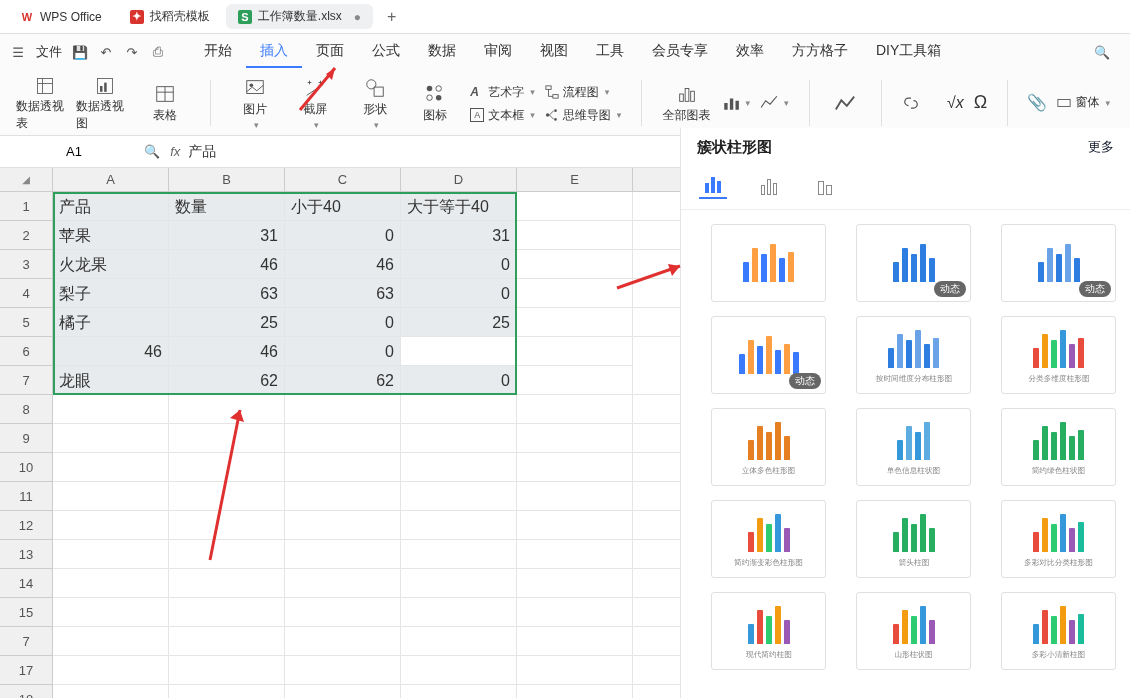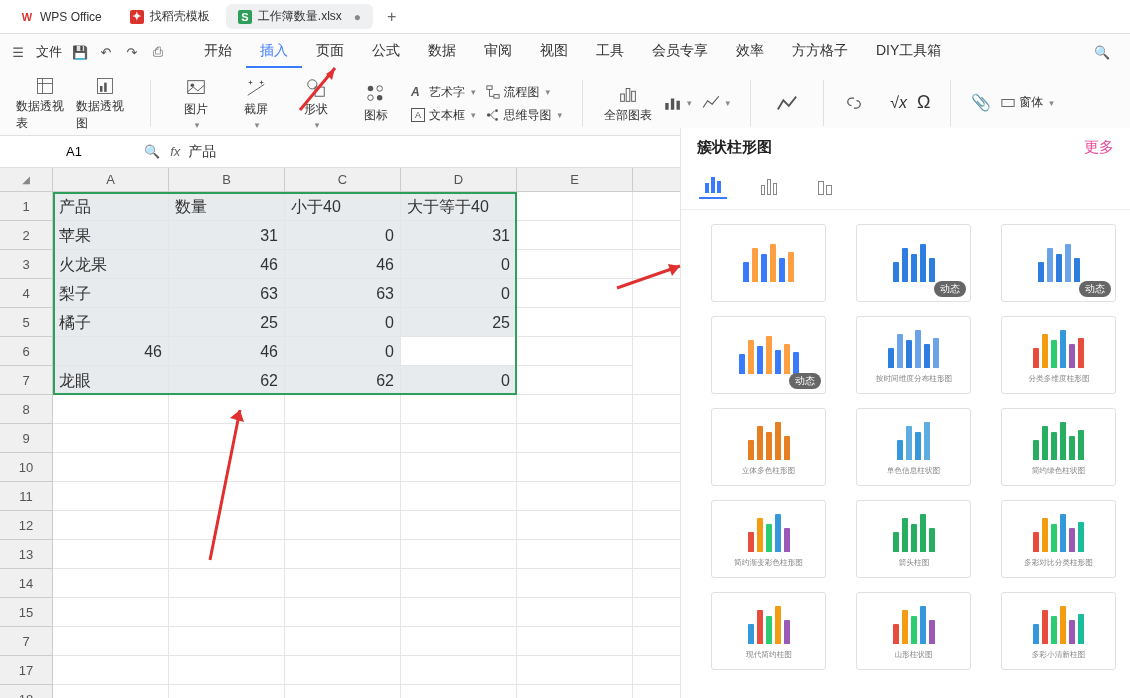--- a/index.html
+++ b/index.html
@@ -53,21 +53,21 @@
 .cell-row { display: flex; }
 .cell { width: 116px; height: 29px; border-right: 1px solid #e5e5e5; border-bottom: 1px solid #e5e5e5; padding: 0 6px; font-size: 16px; line-height: 29px; overflow: hidden; white-space: nowrap; }
 .cell.num { text-align: right; }
 .sel-rect { position: absolute; border: 2px solid #2e9e5b; pointer-events: none; }
 .data-sel { background: #e8ebed; }
 
 
 .chart-panel { position: absolute; right: 0; top: 128px; width: 450px; bottom: 0; background: #fff; border-left: 1px solid #e5e5e5; display: flex; flex-direction: column; }
 .chart-head { display: flex; align-items: flex-start; justify-content: space-between; padding: 10px 16px; }
 .chart-title { font-size: 15px; font-weight: 600; color: #222; }
-.more-link { color: #ec4899; font-size: 15px; cursor: pointer; }
+.more-link { color: #0f172a; font-size: 13px; cursor: pointer; }
 .chart-type-row { display: flex; gap: 28px; padding: 4px 18px 10px; border-bottom: 1px solid #eee; }
 .ctype { width: 28px; height: 28px; display: flex; align-items: flex-end; justify-content: center; gap: 2px; cursor: pointer; padding-bottom: 4px; }
 .ctype .bar { width: 4px; background: #888; }
 .ctype.active .bar { background: #3a7afe; }
 .ctype.active { border-bottom: 2px solid #3a7afe; }
 .thumbs { padding: 14px; display: grid; grid-template-columns: repeat(3, 1fr); gap: 14px; overflow-y: auto; }
 .thumb { position: relative; height: 78px; border: 1px solid #e0e0e0; border-radius: 3px; background: #fff; display: flex; flex-direction: column; align-items: center; justify-content: center; cursor: pointer; padding: 6px; margin-left: 16px; }
 .thumb .mini { display: flex; align-items: flex-end; gap: 3px; height: 42px; }
 .thumb .mb { width: 6px; border-radius: 1px 1px 0 0; }
 .thumb .cap { font-size: 9px; color: #888; margin-top: 4px; transform: scale(0.85); white-space: nowrap; }
@@ -136,20 +136,28 @@
         </svg>
       <span>数据透视表</span>
     </div>
     <div class="rib-big">
       <svg class="ic" viewBox="0 0 24 24">
           <rect x="3" y="3" width="18" height="18" fill="none" stroke="currentColor"></rect>
           <rect x="6" y="12" width="3" height="7" fill="currentColor"></rect>
           <rect x="11" y="8" width="3" height="11" fill="currentColor"></rect>
         </svg>
       <span>数据透视图</span>
+    </div>
+    <div class="rib-big">
+      <svg class="ic" viewBox="0 0 24 24">
+          <rect x="3" y="4" width="18" height="16" fill="none" stroke="currentColor"></rect>
+          <line x1="3" y1="10" x2="21" y2="10" stroke="currentColor"></line>
+          <line x1="12" y1="4" x2="12" y2="20" stroke="currentColor"></line>
+        </svg>
+      <span>表格</span>
     </div>
   </div>
   <div class="rib-sep"></div>
   <div class="rib-group">
     <div class="rib-big">
       <svg class="ic" viewBox="0 0 24 24">
           <rect x="3" y="4" width="18" height="14" fill="none" stroke="currentColor"></rect>
           <circle cx="8" cy="9" r="2" fill="currentColor"></circle>
           <path d="M3 16 L9 11 L14 15 L21 9" fill="none" stroke="currentColor"></path>
         </svg>

